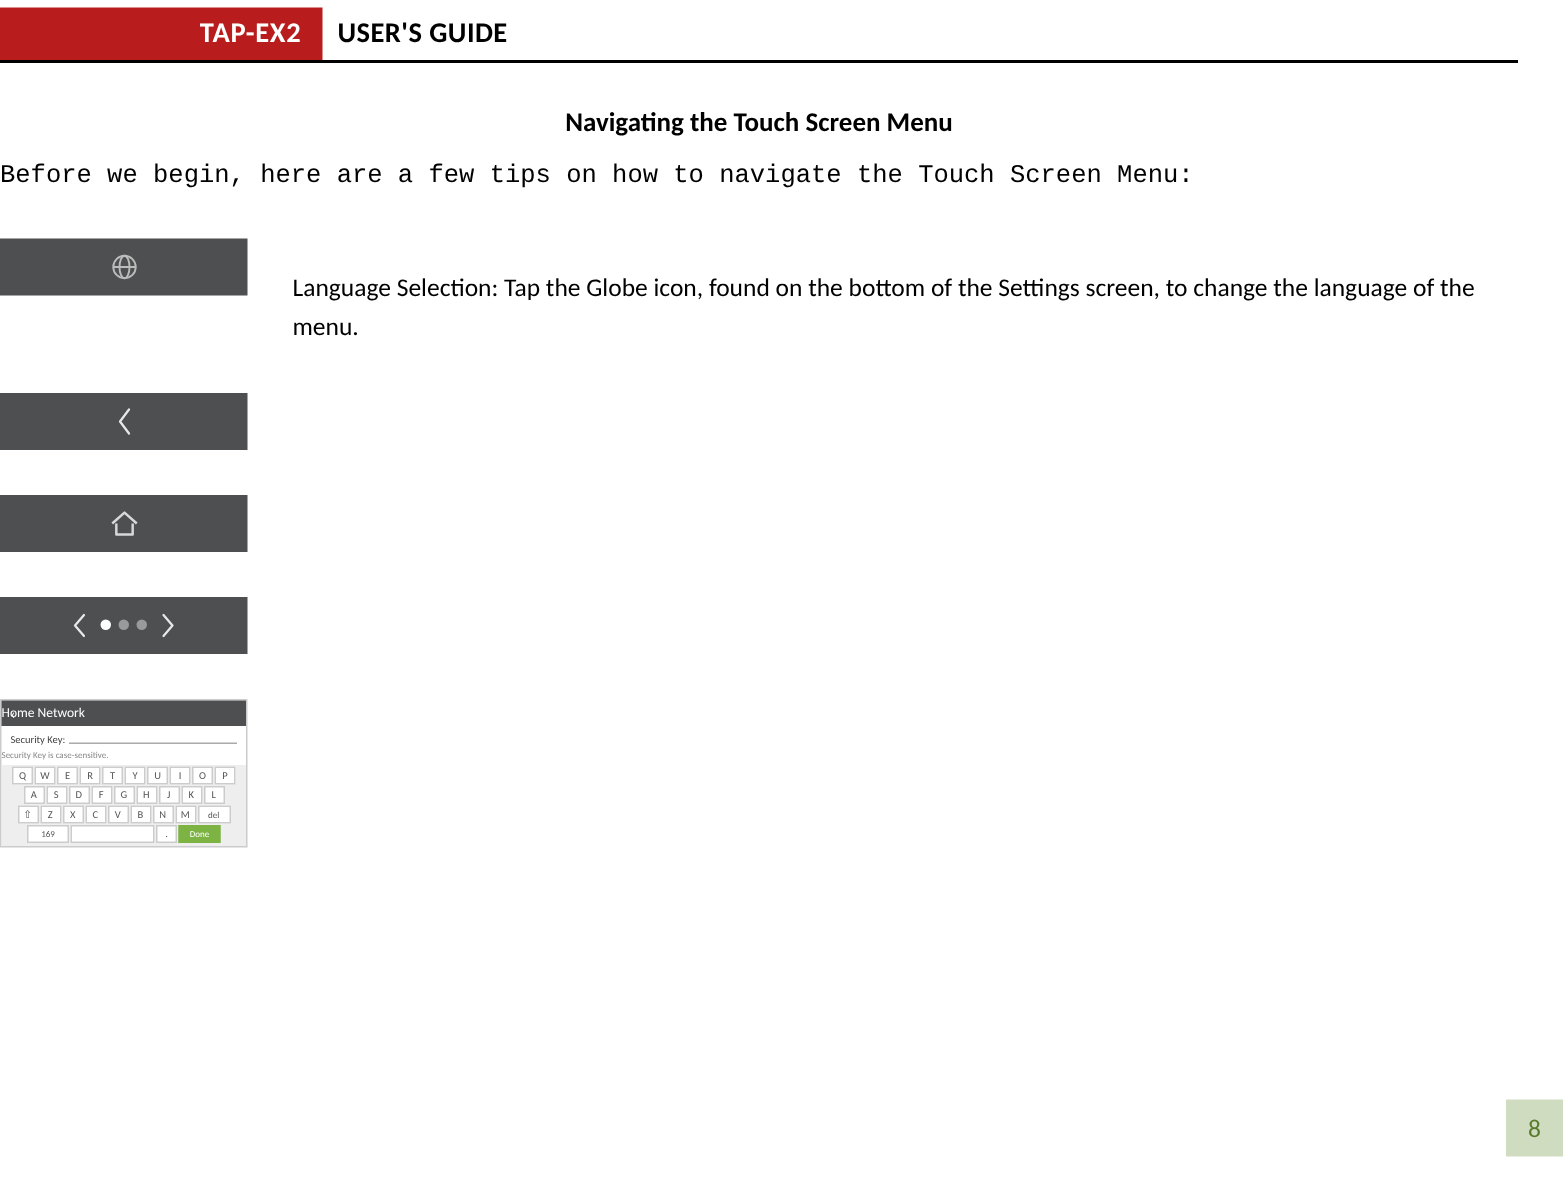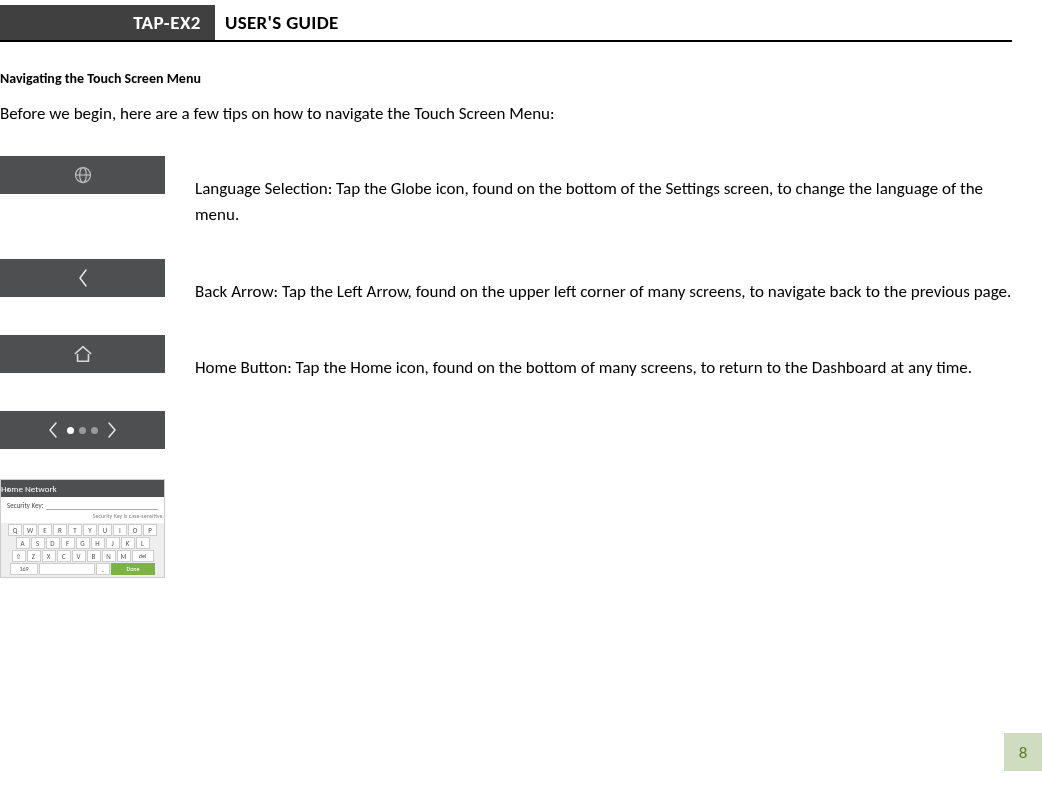--- a/index.html
+++ b/index.html
@@ -1,25 +1,25 @@
 <!DOCTYPE html>
 <html><head>
 <meta charset="utf-8">
 <style>
   * { box-sizing: border-box; margin: 0; padding: 0; }
   html, body { width: 1042px; height: 791px; background: #fff; font-family: Calibri, "Segoe UI", Arial, sans-serif; color: #000; }
   body { position: relative; padding: 5px 30px 20px 0; }
 
   .header { margin-bottom: 28px; }
   .header-row { display: flex; align-items: stretch; border-bottom: 2px solid #000; }
-  .product-tab { background: #404040; color: #fff; font-weight: bold; font-size: 19px; padding: 6px 14px 6px 14px; margin-right: 10px; min-width: 215px; text-align: right; letter-spacing: 0.5px; }
+  .product-tab { background: #b91c1c; color: #fff; font-weight: bold; font-size: 19px; padding: 6px 14px 6px 14px; margin-right: 10px; min-width: 215px; text-align: right; letter-spacing: 0.5px; }
   .guide-title { font-weight: bold; font-size: 19px; padding: 6px 0 6px 0; letter-spacing: 0.3px; }
 
-  .section-title { font-weight: bold; font-size: 14px; margin-bottom: 16px; }
-  .intro { font-size: 17px; margin-bottom: 32px; }
+  .section-title { font-weight: bold; font-size: 18px; margin-bottom: 16px; text-align: center; }
+  .intro { font-size: 17px; margin-bottom: 32px; font-family: Liberation Mono, monospace; }
 
   .item-row { display: flex; align-items: flex-start; margin-bottom: 30px; }
   .thumb { width: 165px; flex-shrink: 0; margin-right: 30px; }
   .btn-dark { background: #4e4f50; height: 38px; display: flex; align-items: center; justify-content: center; }
   .btn-dark svg { display: block; }
   .dots { display: flex; align-items: center; gap: 5px; margin: 0 8px; }
   .dot { width: 7px; height: 7px; border-radius: 50%; background: #9a9a9a; }
   .dot.on { background: #fff; }
   .nav-btn { background: #4e4f50; height: 38px; display: flex; align-items: center; justify-content: center; }
   .nav-btn .side { flex: 0 0 auto; }
@@ -27,28 +27,28 @@
   .desc { font-size: 17px; line-height: 1.55; padding-top: 2px; max-width: 820px; margin-top: 18px; }
 
   
   .kb-thumb { width: 165px; border: 1px solid #ccc; background: #fff; }
   .kb-top { background: #4e4f50; height: 17px; display: flex; align-items: center; position: relative; }
   .kb-top .chev { color: #fff; font-size: 10px; padding-left: 6px; }
   .kb-top .ttl { color: #fff; font-size: 9px; position: absolute; left: 0; right: 0; text-align: left; }
   .kb-field { font-size: 7px; padding: 4px 6px 2px 6px; display: flex; gap: 3px; align-items: center; }
   .kb-field .lab { color: #444; }
   .kb-field .val { border-bottom: 1px solid #aaa; flex: 1; height: 8px; }
-  .kb-note { font-size: 6px; color: #888; text-align: right; padding-bottom: 3px; }
+  .kb-note { font-size: 6px; color: #888; text-align: left; padding-bottom: 3px; }
   .kb-rows { background: #eee; padding: 1px; }
   .kb-row { display: flex; gap: 1px; margin-bottom: 1px; justify-content: center; }
   .key { background: #fff; border: 1px solid #ccc; font-size: 7px; width: 14px; height: 12px; display: flex; align-items: center; justify-content: center; color: #555; }
   .key.wide { width: 22px; font-size: 6px; }
   .key.wider { width: 28px; font-size: 6px; }
   .key.space { width: 56px; }
-  .key.done { width: 44px; background: #7cb342; color: #fff; border-color: #7cb342; font-size: 6px; }
+  .key.done { width: 28px; background: #7cb342; color: #fff; border-color: #7cb342; font-size: 6px; }
 
   .page-num { position: absolute; right: 0; bottom: 20px; width: 38px; height: 38px; background: #d0dcc0; color: #5a7a2e; display: flex; align-items: center; justify-content: center; font-size: 17px; }
 </style>
 </head>
 <body>
 
 <div class="header">
   <div class="header-row">
     <div class="product-tab">TAP-EX2</div>
     <div class="guide-title">USER'S GUIDE</div>
@@ -72,33 +72,31 @@
 </div>
 
 <div class="item-row">
   <div class="thumb">
     <div class="btn-dark">
       <svg width="14" height="22" viewBox="0 0 14 22" fill="none" stroke="#e8e8e8" stroke-width="1.5" stroke-linecap="round" stroke-linejoin="round">
         <polyline points="10,3 4,11 10,19"></polyline>
       </svg>
     </div>
   </div>
-  <div class="desc">Back Arrow:  Tap the Left Arrow, found on the upper left corner of many screens, to navigate back to the previous page.</div>
 </div>
 
 <div class="item-row">
   <div class="thumb">
     <div class="btn-dark">
       <svg width="22" height="20" viewBox="0 0 24 22" fill="none" stroke="#d8d8d8" stroke-width="1.8" stroke-linejoin="round">
         <path d="M3 11 L12 3 L21 11"></path>
         <path d="M6 11 V19 H18 V11"></path>
       </svg>
     </div>
   </div>
-  <div class="desc">Home Button: Tap the Home icon, found on the bottom of many screens, to return to the Dashboard at any time.</div>
 </div>
 
 <div class="item-row">
   <div class="thumb">
     <div class="nav-btn">
       <svg class="side" width="12" height="20" viewBox="0 0 12 20" fill="none" stroke="#e8e8e8" stroke-width="1.5" stroke-linecap="round" stroke-linejoin="round">
         <polyline points="9,3 3,10 9,17"></polyline>
       </svg>
       <div class="dots">
         <div class="dot on"></div>

